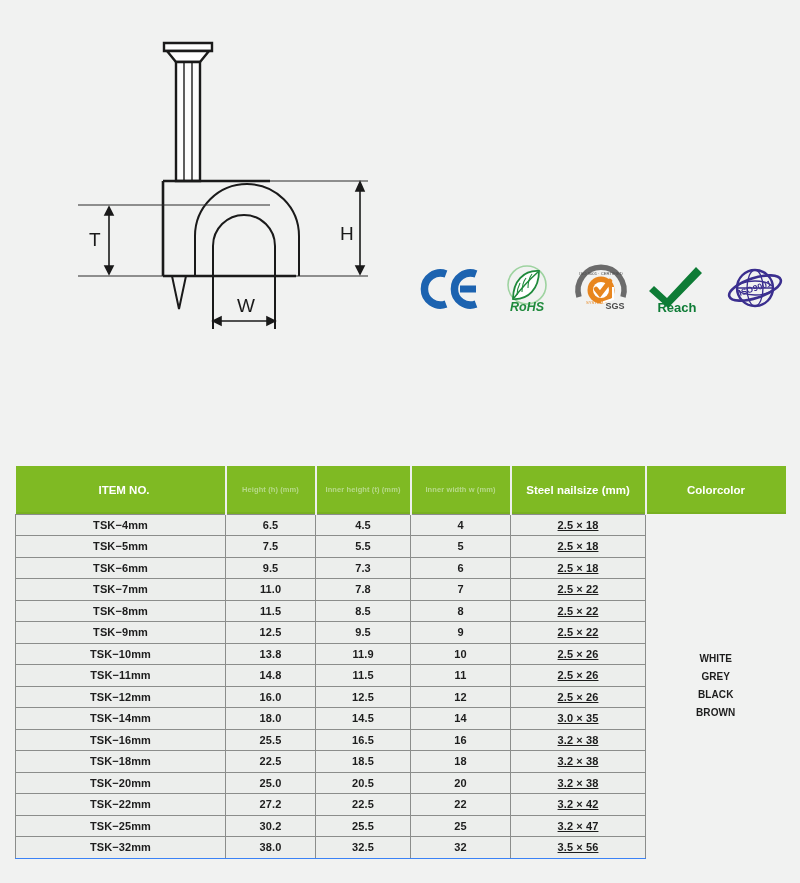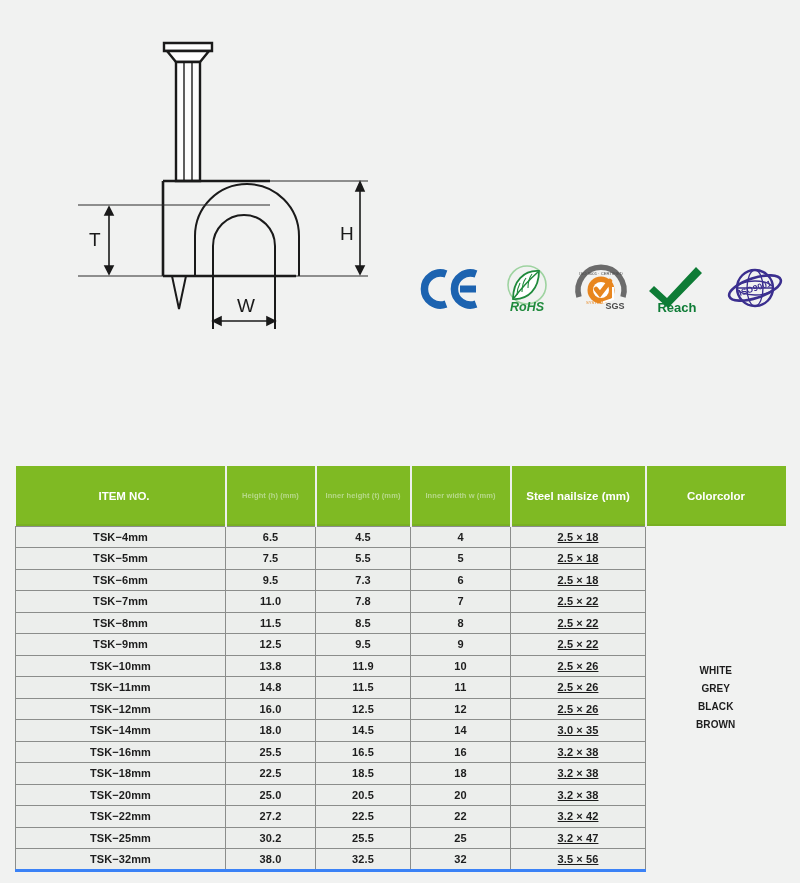--- a/index.html
+++ b/index.html
@@ -71,21 +71,21 @@
     border-collapse: collapse;
     width: 770px;
     margin: 0 15px;
     table-layout: fixed;
   }
   table.spec thead th {
     background: #7fba23;
     color: #ffffff;
     font-size: 11px;
     font-weight: bold;
-    height: 60px;
+    height: 48px;
     padding: 0 2px;
     text-align: center;
     vertical-align: middle;
     border-right: 2px solid #eef0ee;
     border-bottom: none;
     box-shadow: inset 0 -2px 0 rgba(0,0,0,0.05);
   }
   table.spec thead th:first-child { padding-left: 10px; }
   table.spec thead th:last-child { border-right: none; }
   table.spec thead th.small {
@@ -105,21 +105,21 @@
     font-weight: bold;
     text-align: center;
     vertical-align: middle;
     color: #1d1d1d;
     border-top: 1px solid #8b8d8b;
     border-right: 1px solid #8b8d8b;
     background: #eceeec;
     padding: 0;
     letter-spacing: 0.1px;
   }
-  table.spec tbody tr:last-child td { border-bottom: 3px solid #3b82f6; }
+  table.spec tbody tr:last-child td { border-bottom: 1px solid #3b82f6; }
   table.spec tbody td.col-item { border-left: 1px solid #8b8d8b; }
   table.spec tbody td.col-color {
     border-right: none;
     background: #f1f2f1;
     border-top: none;
     border-bottom: none;
     font-size: 10px;
     line-height: 18px;
     color: #1d1d1d;
   }

